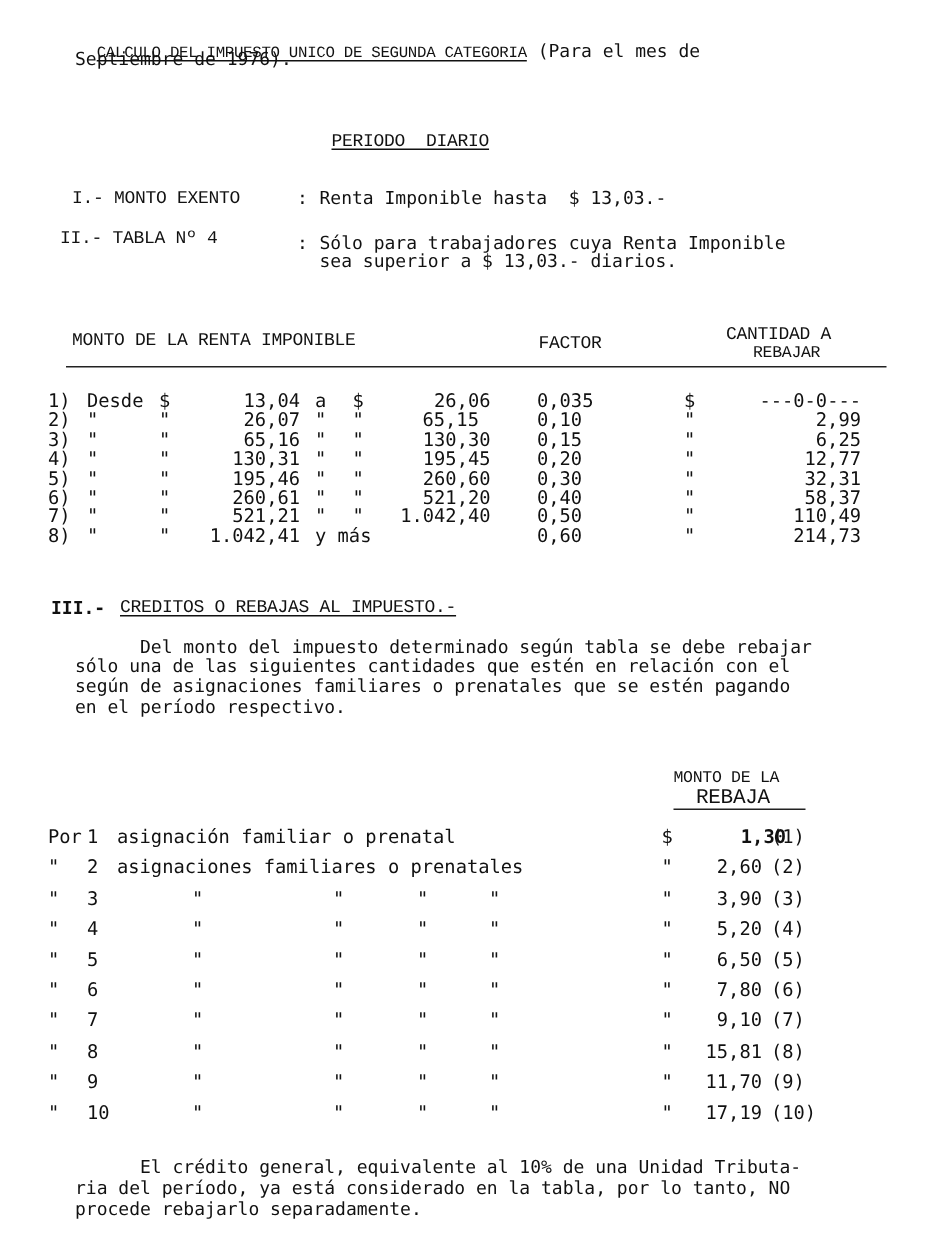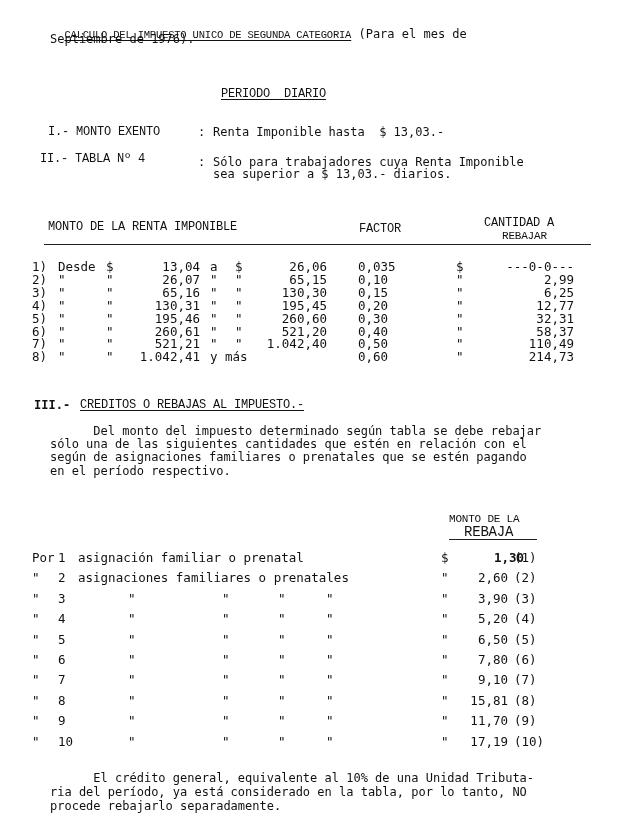--- a/index.html
+++ b/index.html
@@ -58,21 +58,21 @@
     <div class="abs num r" style="left: 250px; top: 260px; width: 77px; line-height: 13px;">26,06</div>
     <div class="abs num" style="left: 358px; top: 260px; width: 60px; line-height: 13px;">0,035</div>
     <div class="abs num" style="left: 456px; top: 260px; width: 12px; line-height: 13px;">$</div>
     <div class="abs num r" style="left: 470px; top: 260px; width: 104px; line-height: 13px;">---0-0---</div>
     <div class="abs num" style="left: 32px; top: 272.9px; width: 20px; line-height: 13px;">2)</div>
     <div class="abs num" style="left: 58px; top: 272.9px; width: 44px; line-height: 13px;">"</div>
     <div class="abs num" style="left: 106px; top: 272.9px; width: 12px; line-height: 13px;">"</div>
     <div class="abs num r" style="left: 120px; top: 272.9px; width: 80px; line-height: 13px;">26,07</div>
     <div class="abs num" style="left: 210px; top: 272.9px; width: 45px; line-height: 13px;">"</div>
     <div class="abs num" style="left: 235px; top: 272.9px; width: 12px; line-height: 13px;">"</div>
-    <div class="abs num r" style="left: 250px; top: 272.9px; width: 77px; line-height: 13px;">65,15</div>
+    <div class="abs num r" style="left: 262px; top: 272.9px; width: 77px; line-height: 13px; text-align: center;">65,15</div>
     <div class="abs num" style="left: 358px; top: 272.9px; width: 60px; line-height: 13px;">0,10</div>
     <div class="abs num" style="left: 456px; top: 272.9px; width: 12px; line-height: 13px;">"</div>
     <div class="abs num r" style="left: 470px; top: 272.9px; width: 104px; line-height: 13px;">2,99</div>
     <div class="abs num" style="left: 32px; top: 285.8px; width: 20px; line-height: 13px;">3)</div>
     <div class="abs num" style="left: 58px; top: 285.8px; width: 44px; line-height: 13px;">"</div>
     <div class="abs num" style="left: 106px; top: 285.8px; width: 12px; line-height: 13px;">"</div>
     <div class="abs num r" style="left: 120px; top: 285.8px; width: 80px; line-height: 13px;">65,16</div>
     <div class="abs num" style="left: 210px; top: 285.8px; width: 45px; line-height: 13px;">"</div>
     <div class="abs num" style="left: 235px; top: 285.8px; width: 12px; line-height: 13px;">"</div>
     <div class="abs num r" style="left: 250px; top: 285.8px; width: 77px; line-height: 13px;">130,30</div>

